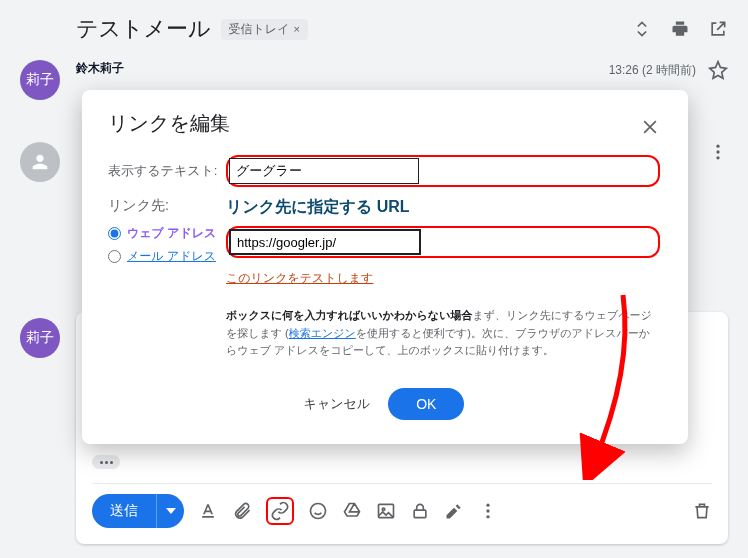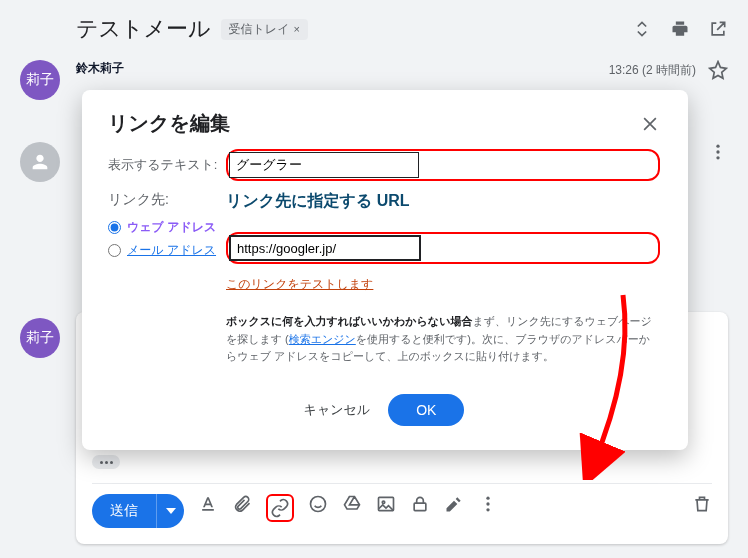--- a/index.html
+++ b/index.html
@@ -18,21 +18,21 @@
   .sender-row { display: flex; align-items: flex-start; padding: 6px 20px 6px 20px; gap: 16px; position: relative; }
   .avatar { width: 40px; height: 40px; border-radius: 50%; background: #7e57c2; color: #fff; display: flex; align-items: center; justify-content: center; font-size: 14px; flex-shrink: 0; }
   .avatar.grey { background: #bdc1c6; }
   .avatar.grey svg { fill: #fff; }
   .sender-name { font-size: 12px; font-weight: 700; color: #0f172a; }
   .meta-right { margin-left: auto; display: flex; align-items: center; gap: 12px; color: #5f6368; font-size: 12px; }
 
   
   .overlay { position: absolute; inset: 0; pointer-events: none; }
   .dialog { position: absolute; left: 82px; top: 90px; width: 606px; background: #fff; border-radius: 8px; box-shadow: 0 8px 24px rgba(0,0,0,0.25); padding: 20px 28px 24px 26px; pointer-events: auto; }
-  .dlg-head { display: flex; align-items: center; margin-bottom: 12px; font-weight: bold; }
+  .dlg-head { display: flex; align-items: flex-end; margin-bottom: 18px; }
   .dlg-title { font-size: 20px; color: #202124; }
   .dlg-close { margin-left: auto; color: #5f6368; cursor: pointer; }
   .row { display: flex; align-items: center; gap: 6px; margin-bottom: 10px; }
   .lbl { font-size: 13px; color: #5f6368; width: 112px; flex-shrink: 0; }
   .text-input { flex: 1; height: 26px; border: 1px solid #202124; padding: 2px 6px; font-size: 13px; }
   .hl-red { border: 2px solid #ff0000; border-radius: 12px; padding: 1px; }
   .hl-red .text-input { border: 1px solid #202124; }
   .link-target-row { display: flex; gap: 6px; align-items: flex-start; }
   .link-left { width: 112px; flex-shrink: 0; display: flex; flex-direction: column; gap: 6px; }
   .link-left .lt-title { font-size: 14px; color: #5f6368; margin-bottom: 4px; }
@@ -52,21 +52,21 @@
   .btn-ok { background: #1a73e8; color: #fff; border: none; border-radius: 18px; padding: 8px 28px; font-size: 14px; font-weight: 500; cursor: pointer; }
 
   
   .arrow { position: absolute; right: 50px; top: 200px; pointer-events: none; }
 
   
   .compose-card { position: absolute; left: 76px; top: 312px; right: 20px; bottom: 14px; background: #fff; border-radius: 8px; box-shadow: 0 1px 3px rgba(0,0,0,0.2); padding: 16px; display: flex; flex-direction: column; }
   .avatar2 { position: absolute; left: 20px; top: 318px; width: 40px; height: 40px; border-radius: 50%; background: #7e57c2; color:#fff; display:flex; align-items:center; justify-content:center; font-size:14px; }
   .ellipsis-pill { width: 28px; height: 14px; background: #e8eaed; border-radius: 7px; display: flex; align-items: center; justify-content: center; gap: 2px; margin-top: auto; margin-bottom: 14px; cursor: pointer; }
   .ellipsis-pill span { width: 3px; height: 3px; background: #5f6368; border-radius: 50%; }
-  .compose-toolbar { display: flex; align-items: flex-start; gap: 14px; border-top: 1px solid #e8eaed; padding-top: 10px; }
+  .compose-toolbar { display: flex; align-items: center; gap: 14px; border-top: 1px solid #e8eaed; padding-top: 10px; }
   .send-btn { background: #1a73e8; color: #fff; border: none; border-radius: 18px 0 0 18px; height: 34px; padding: 0 18px; font-size: 14px; cursor: pointer; font-weight: 500; }
   .send-split { background: #1a73e8; height: 34px; width: 28px; border-radius: 0 18px 18px 0; display: flex; align-items: center; justify-content: center; border-left: 1px solid rgba(255,255,255,0.3); cursor: pointer; }
   .send-wrap { display: flex; }
   .tool-icon { width: 20px; height: 20px; color: #5f6368; cursor: pointer; }
   .tool-link-hl { border: 2px solid #ff0000; border-radius: 6px; padding: 2px; }
   .trash { margin-left: auto; }
 
   
   .more-vert { width: 20px; height: 20px; color: #5f6368; }
 </style>
@@ -232,21 +232,21 @@
         </label>
         <label class="radio-item">
           <input type="radio" style="">
           <span class="rlabel">メール アドレス</span>
         </label>
       </div>
       <div class="link-right">
         <div style="display:flex; align-items:flex-end; gap:40px;">
           <div style="flex:1;">
             <div class="url-title">リンク先に指定する URL</div>
-            <div class="hl-red" style="margin-top:20px;">
+            <div class="hl-red" style="margin-top:8px;">
               <input class="text-input" style="border-width: 2px;" value="https://googler.jp/">
             </div>
           </div>
         </div>
         <a class="test-link">このリンクをテストします</a>
         <div class="help-text">
           <strong>ボックスに何を入力すればいいかわからない場合</strong><span>まず、リンク先にするウェブページを探します (</span><a>検索エンジン</a><span>を使用すると便利です)。次に、ブラウザのアドレスバーからウェブ アドレスをコピーして、上のボックスに貼り付けます。</span>
         </div>
       </div>
     </div>

